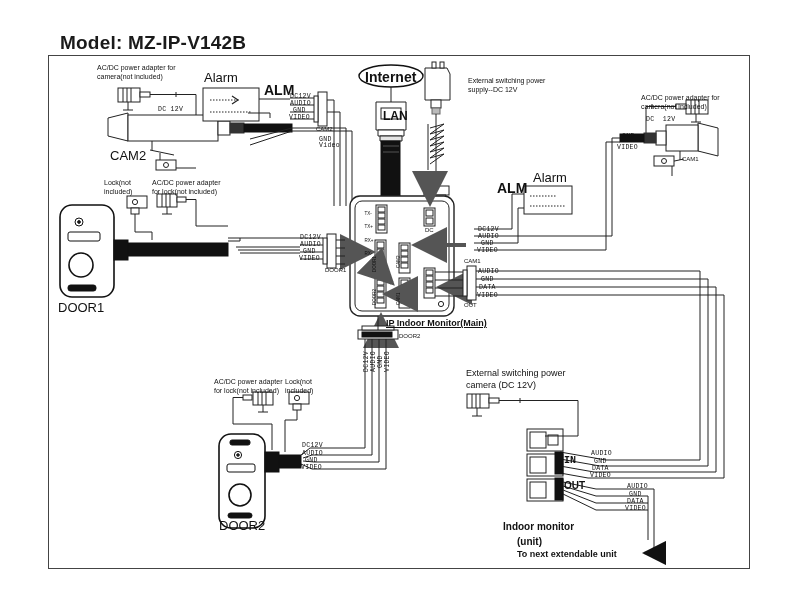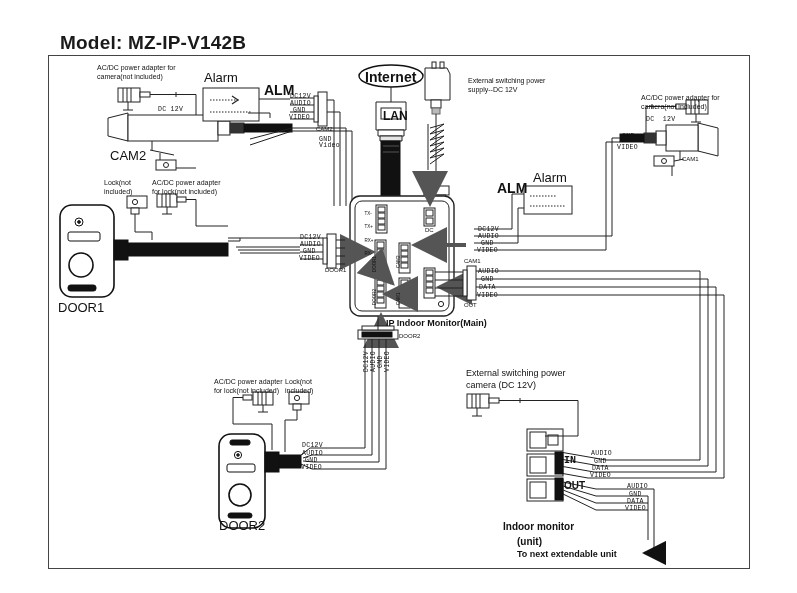--- a/index.html
+++ b/index.html
@@ -437,21 +437,21 @@
   <span>TX-</span><br>
   <span>TX+</span><br>
   <span>RX+</span><br>
   <span>RX-</span>
 </div>
 <div class="lbl rot" style="left:372px;top:272px;font-size:4.5px;">DOOR1</div>
 <div class="lbl rot" style="left:396px;top:268px;font-size:4.5px;">CAM2</div>
 <div class="lbl rot" style="left:372px;top:305px;font-size:4.5px;">DOOR2</div>
 <div class="lbl rot" style="left:396px;top:305px;font-size:4.5px;">CAM1</div>
 
-<div class="lbl n9 b" style="left:386px;top:318px;">IP Indoor Monitor(Main)</div>
+<div class="lbl n9 b" style="left:386px;top:318px;text-decoration:underline;">IP Indoor Monitor(Main)</div>
 <div class="lbl tiny" style="left:399px;top:333px;">DOOR2</div>
 
 <div class="lbl" style="left:104px;top:179px;"><span>Lock(not</span><br><span>included)</span></div>
 <div class="lbl" style="left:152px;top:179px;"><span>AC/DC power adapter</span><br><span>for lock(not included)</span></div>
 <div class="lbl mono" style="left:300px;top:234px;">DC12V</div>
 <div class="lbl mono" style="left:300px;top:241px;">AUDIO</div>
 <div class="lbl mono" style="left:303px;top:248px;">GND</div>
 <div class="lbl mono" style="left:299px;top:255px;">VIDEO</div>
 <div class="lbl tiny" style="left:325px;top:267px;">DOOR1</div>
 <div class="lbl n13" style="left:58px;top:300px;">DOOR1</div>

